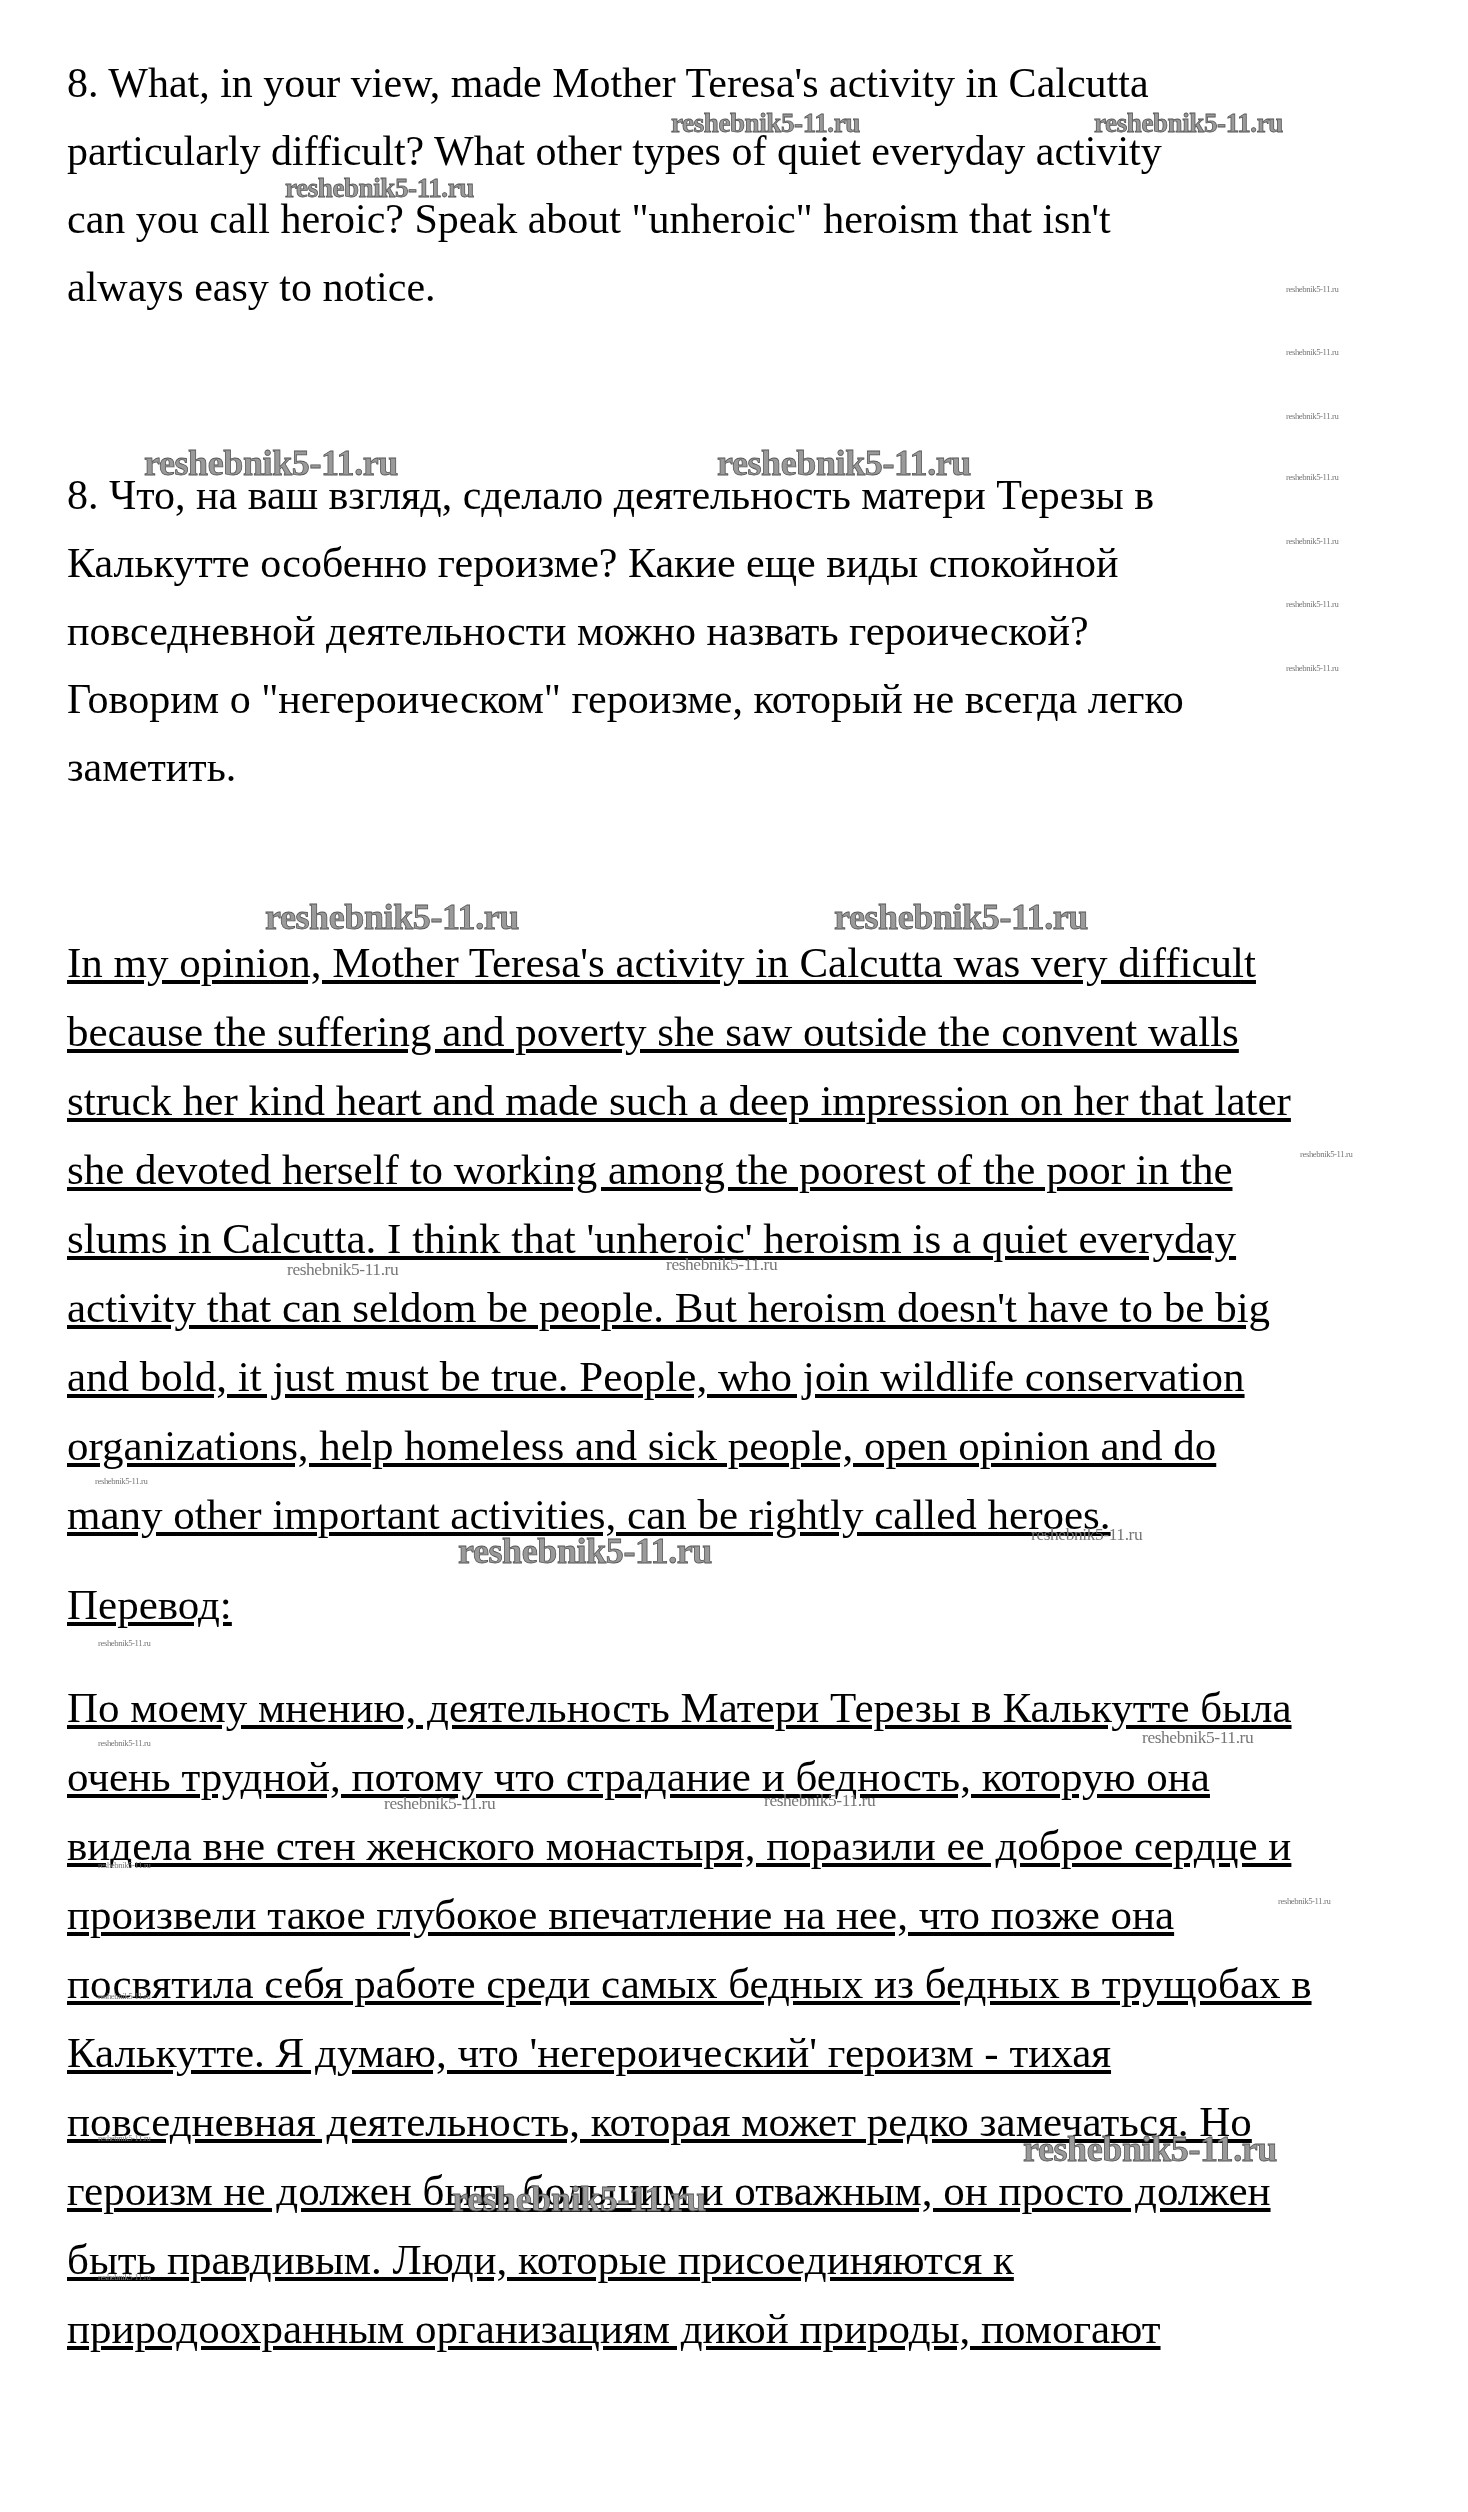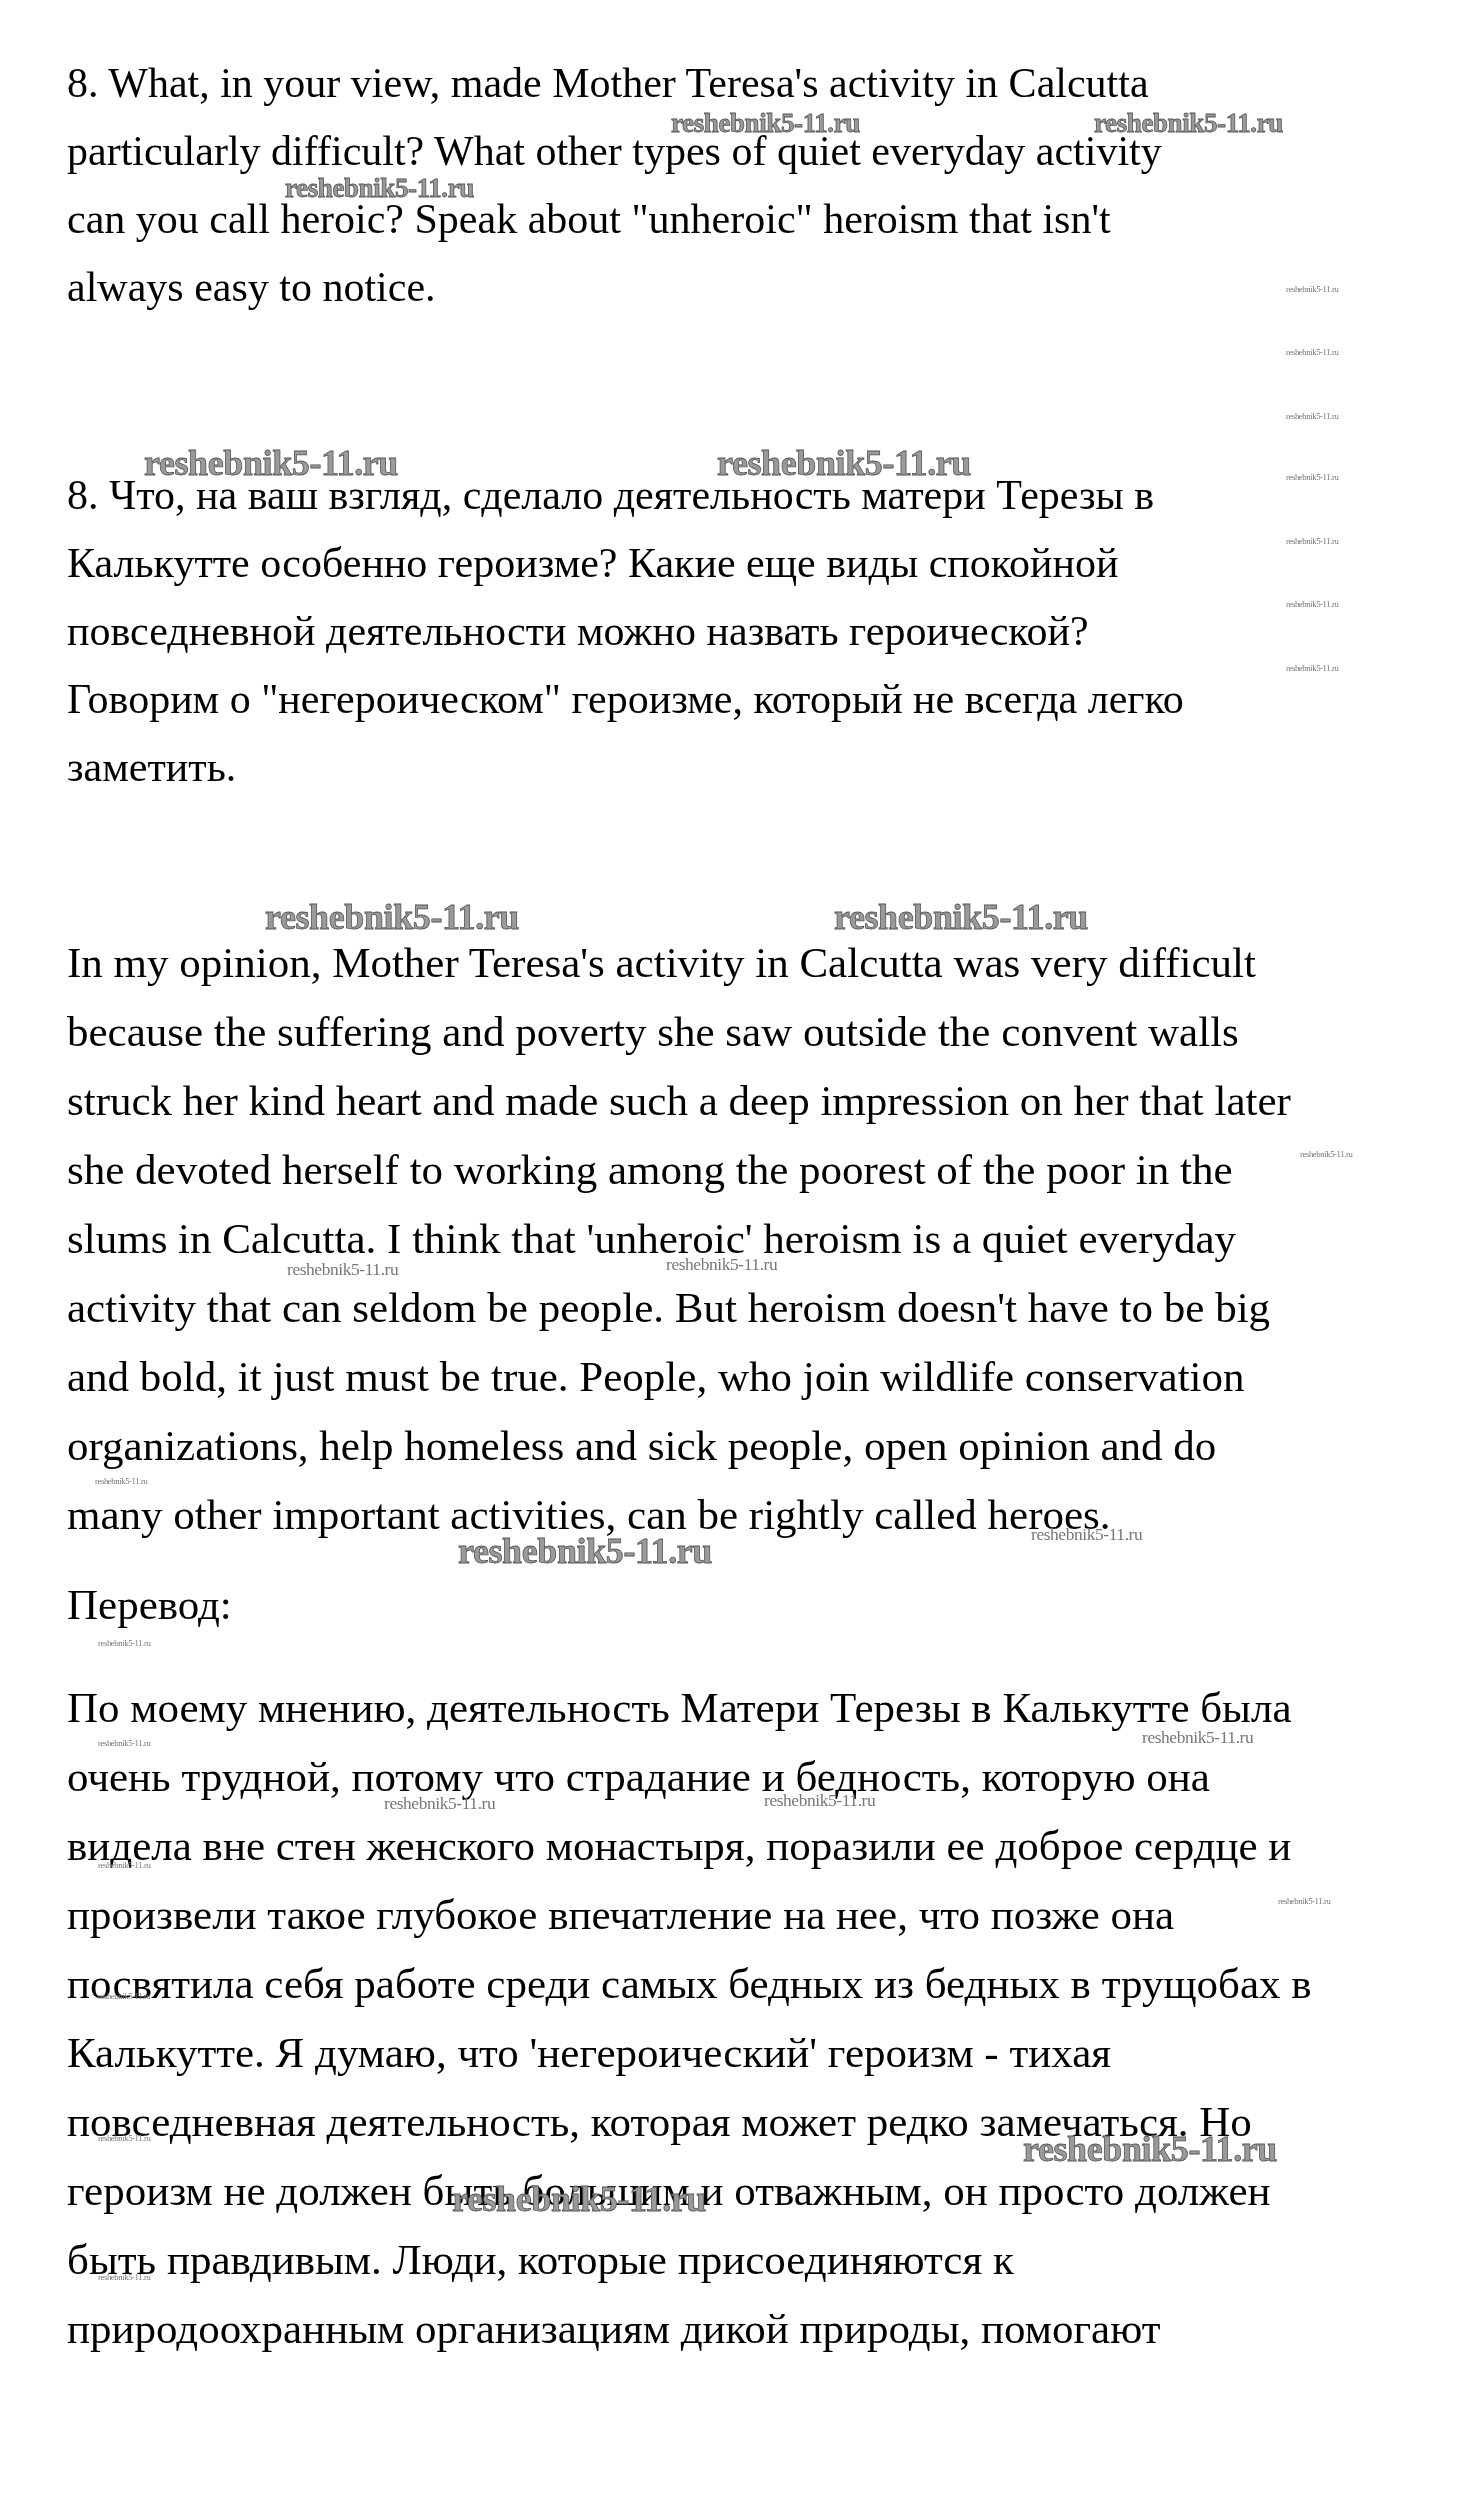--- a/index.html
+++ b/index.html
@@ -1,21 +1,21 @@
 <!DOCTYPE html>
 <html style="font-size:12.7px"><head>
 <meta charset="utf-8">
 <style>
   html, body { margin: 0; padding: 0; background: #ffffff; }
   body { width: 1468px; height: 2512px; position: relative; overflow: hidden;
          font-family: "Liberation Serif", serif; color: #000; }
   .q { position: absolute; left: 67px; width: 1348px; font-weight: normal;
        font-size: 42px; line-height: 68px; margin: 0; }
   .body { position: absolute; left: 67px; width: 1348px; font-size: 43px;
-          line-height: 69px; margin: 0; }
+          line-height: 69px; margin: 0; text-decoration: underline; }
   .line { display: block; white-space: nowrap; }
   .wm { position: absolute; font-family: "Liberation Serif", serif; font-weight: bold;
         color: #9a9a9a; -webkit-text-stroke: 0.8px #555; white-space: nowrap; letter-spacing: -0.4px; }
   .wm.big { font-size: 36px; }
   .wm.mid { font-size: 27px; }
   .wm.small { font-size: 17.4px; color: #777; -webkit-text-stroke: 0; font-weight: normal; }
   .wm.tiny { font-size: 8.7px; color: #777; -webkit-text-stroke: 0; font-weight: normal; }
 </style>
 </head>
 <body>

